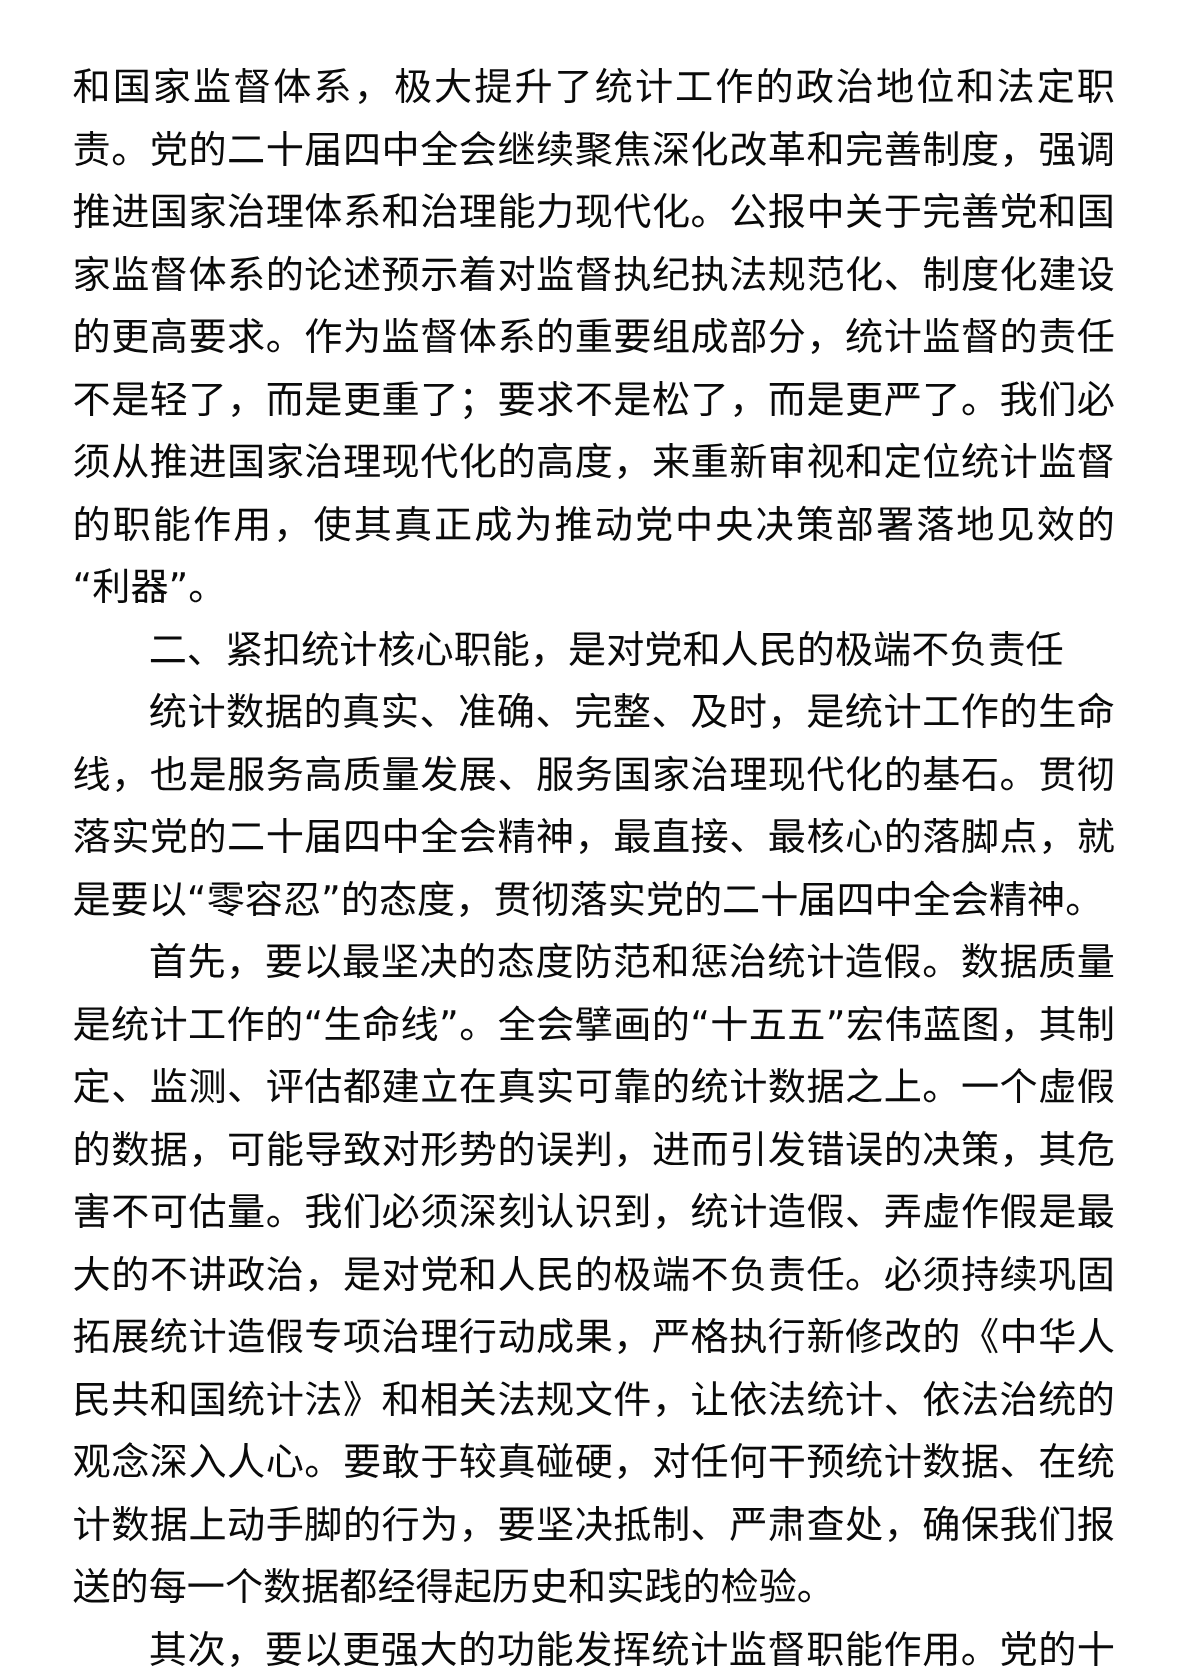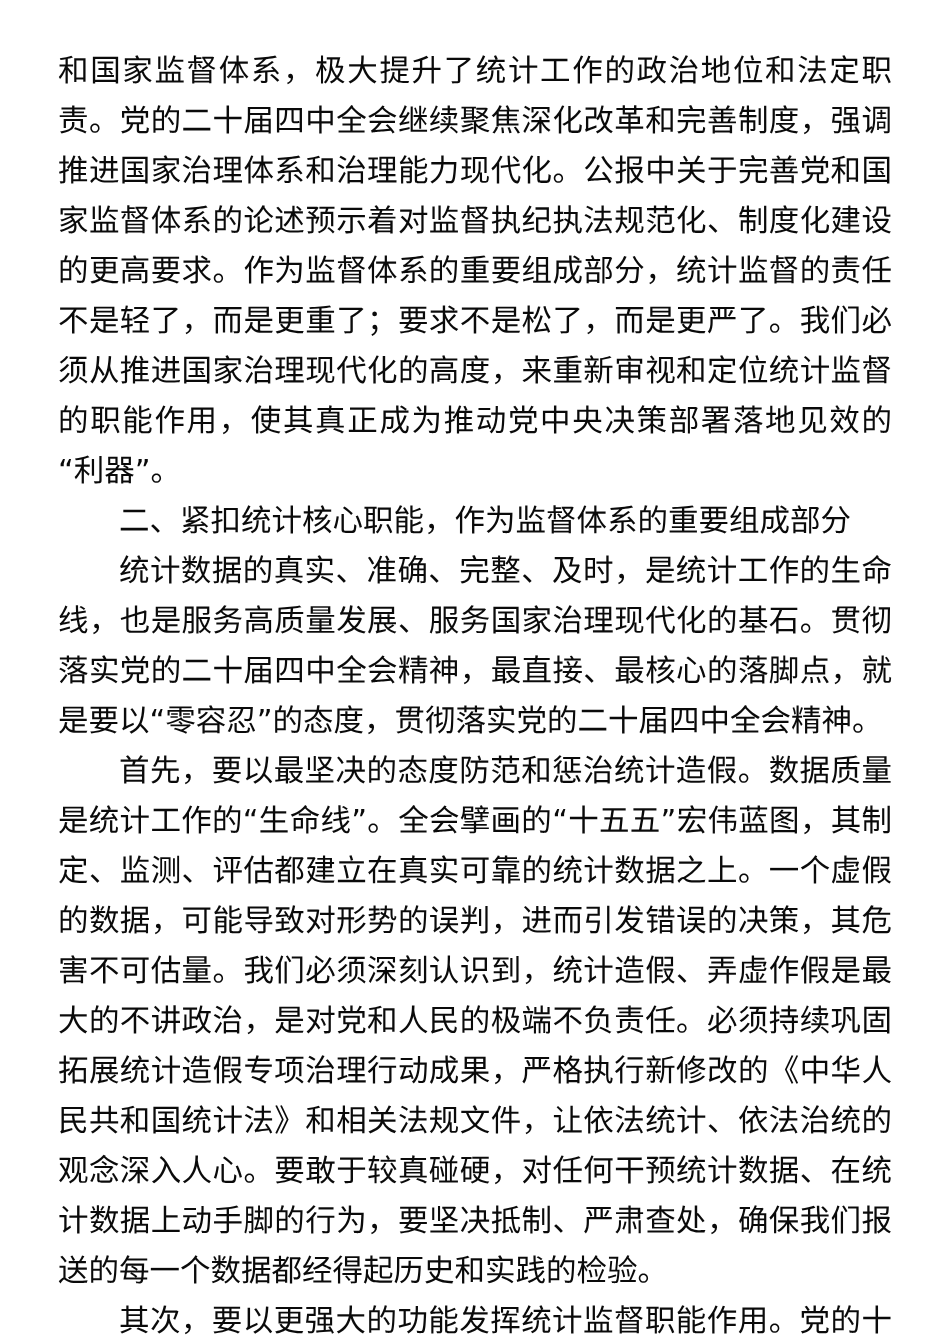--- a/index.html
+++ b/index.html
@@ -55,21 +55,21 @@
   }
 </style>
 </head>
 <body>
 
 <div class="page">
   <div class="doc-body">
 
     <p class="para">和国家监督体系，极大提升了统计工作的政治地位和法定职责。党的二十届四中全会继续聚焦深化改革和完善制度，强调推进国家治理体系和治理能力现代化。公报中关于完善党和国家监督体系的论述预示着对监督执纪执法规范化、制度化建设的更高要求。作为监督体系的重要组成部分，统计监督的责任不是轻了，而是更重了；要求不是松了，而是更严了。我们必须从推进国家治理现代化的高度，来重新审视和定位统计监督的职能作用，使其真正成为推动党中央决策部署落地见效的“利器”。</p>
 
-    <p class="heading">二、紧扣统计核心职能，作为监督体系的重要组成部分</p>
+    <p class="heading">二、紧扣统计核心职能，是对党和人民的极端不负责任</p>
 
     <p class="para indent">统计数据的真实、准确、完整、及时，是统计工作的生命线，也是服务高质量发展、服务国家治理现代化的基石。贯彻落实党的二十届四中全会精神，最直接、最核心的落脚点，就是要以“零容忍”的态度，贯彻落实党的二十届四中全会精神。</p>
 
     <p class="para indent">首先，要以最坚决的态度防范和惩治统计造假。数据质量是统计工作的“生命线”。全会擘画的“十五五”宏伟蓝图，其制定、监测、评估都建立在真实可靠的统计数据之上。一个虚假的数据，可能导致对形势的误判，进而引发错误的决策，其危害不可估量。我们必须深刻认识到，统计造假、弄虚作假是最大的不讲政治，是对党和人民的极端不负责任。必须持续巩固拓展统计造假专项治理行动成果，严格执行新修改的《中华人民共和国统计法》和相关法规文件，让依法统计、依法治统的观念深入人心。要敢于较真碰硬，对任何干预统计数据、在统计数据上动手脚的行为，要坚决抵制、严肃查处，确保我们报送的每一个数据都经得起历史和实践的检验。</p>
 
     <p class="para indent">其次，要以更强大的功能发挥统计监督职能作用。党的十九届四中全会赋予了统计监督新的历史使命，二十届四中全会关于完善监督体系的部</p>
 
   </div>
 </div>
 

